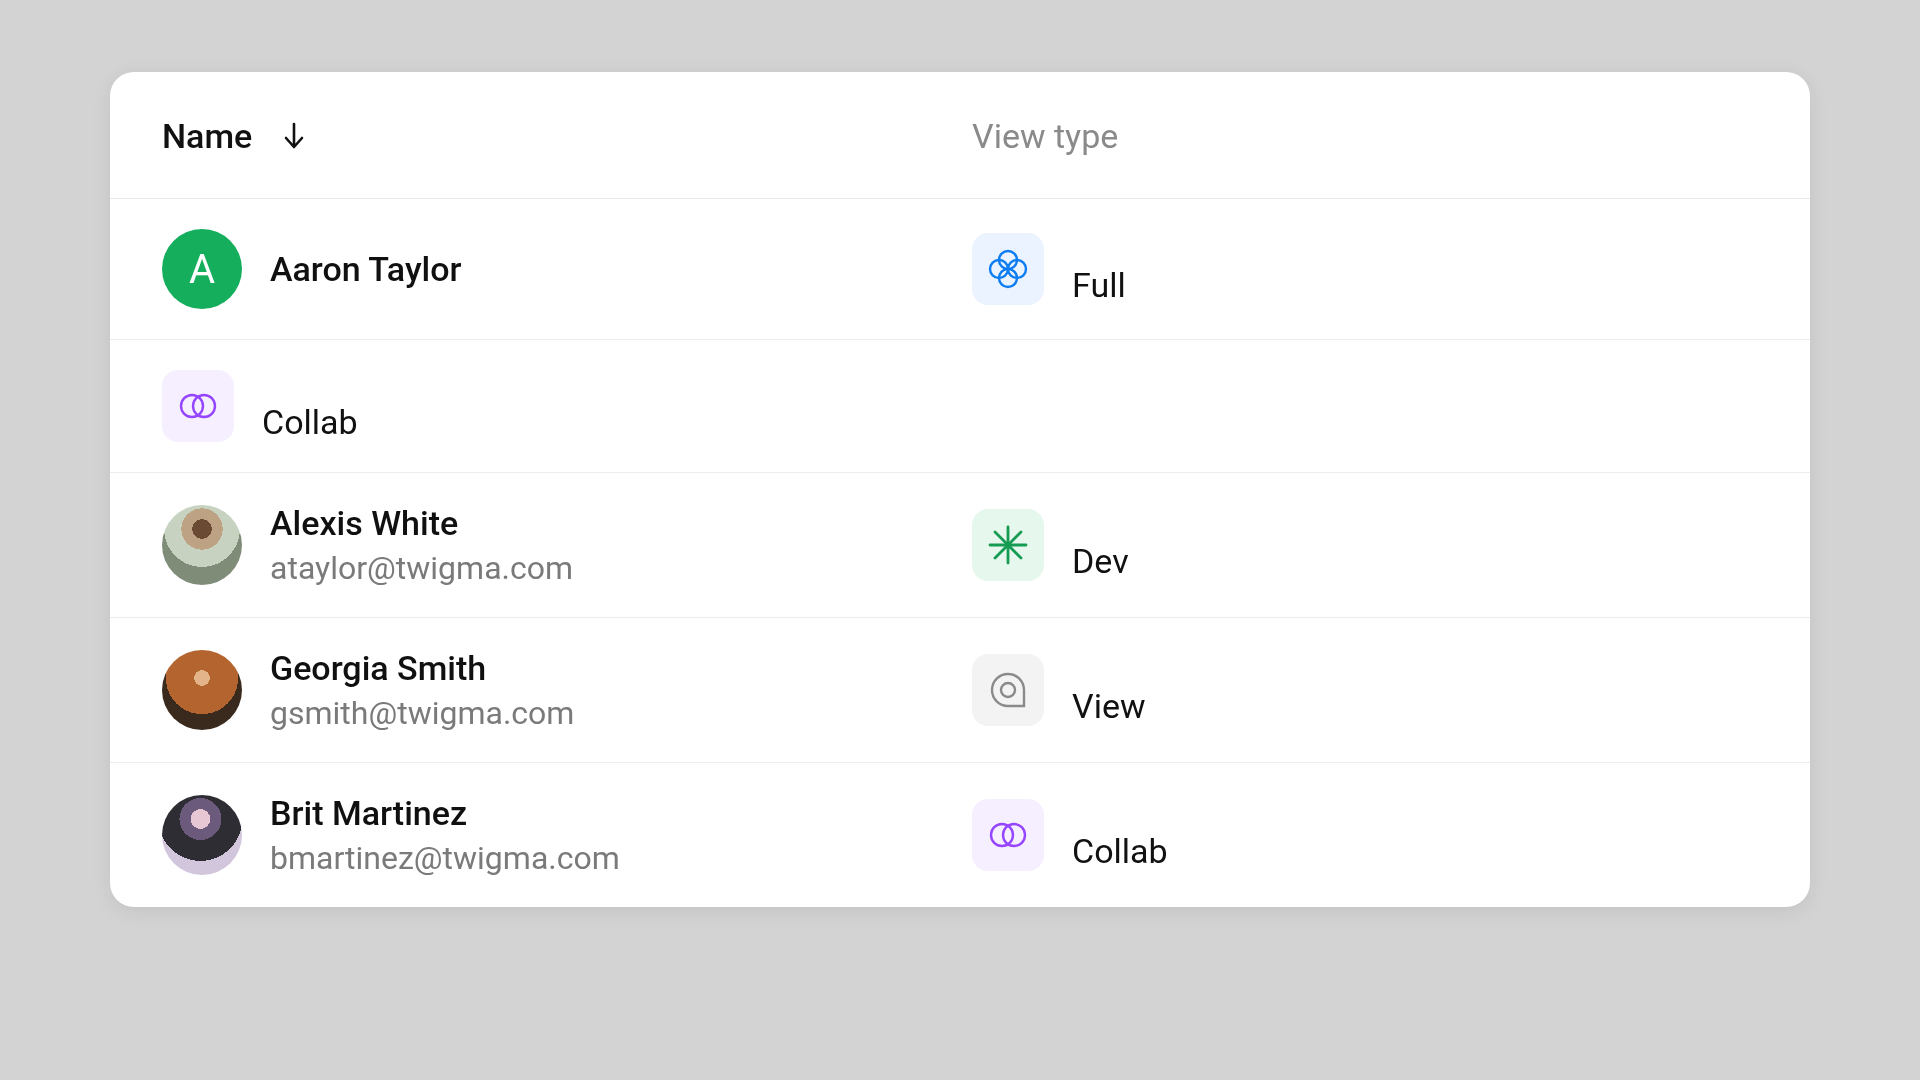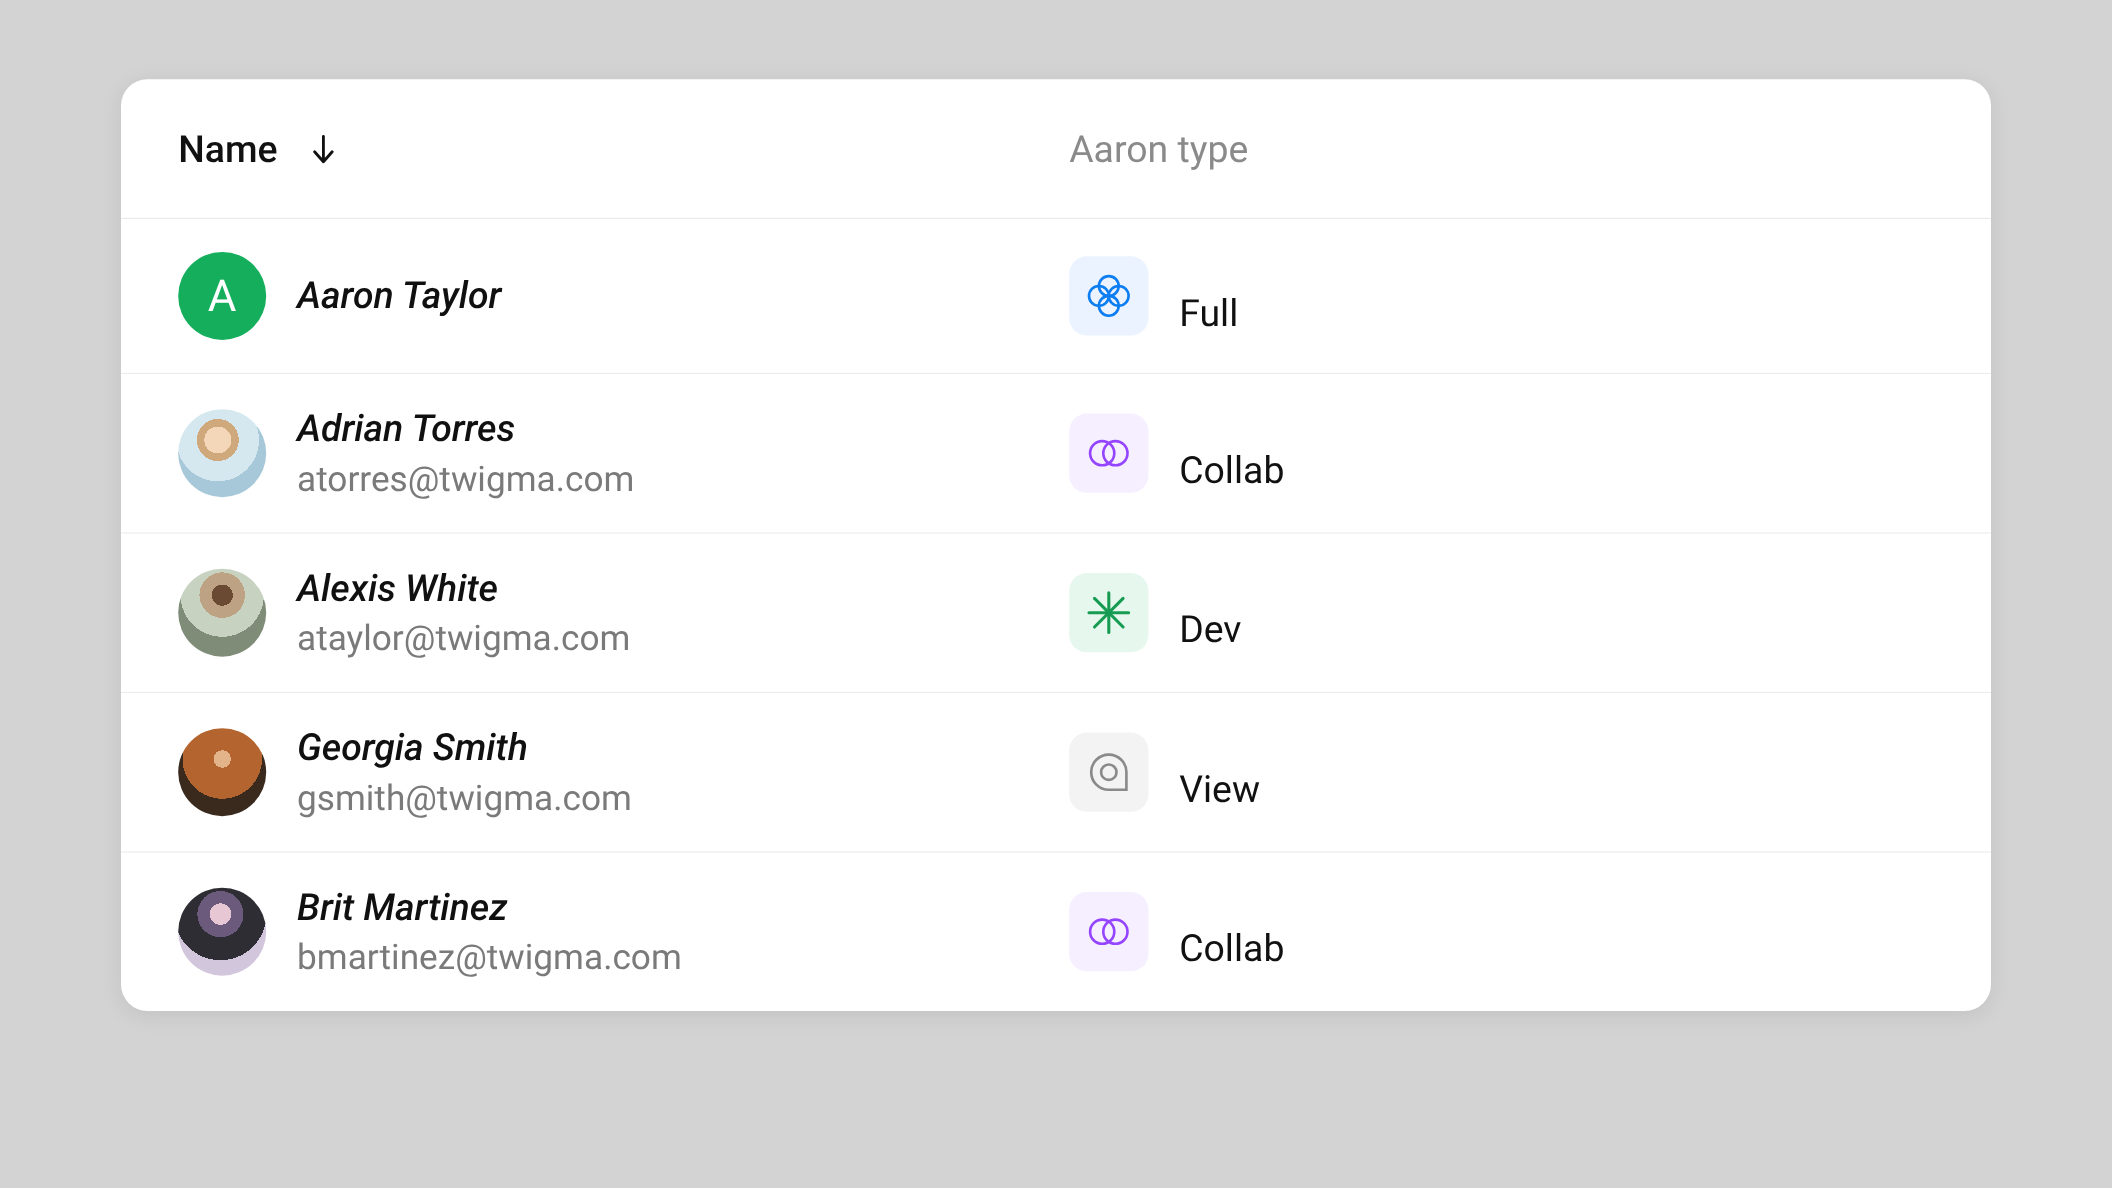--- a/index.html
+++ b/index.html
@@ -69,21 +69,21 @@
     color: #fff;
     font-weight: 400;
     overflow: hidden;
   }
   .avatar-initial-green { background: #14ae5c; }
   .avatar-photo-1 { background: radial-gradient(circle at 45% 35%, #f3d7b8 0 18%, #cfa97c 18% 28%, #d6e8ef 28% 55%, #a7c8d8 55% 100%); }
   .avatar-photo-2 { background: radial-gradient(circle at 50% 30%, #6b4a33 0 14%, #bda283 14% 30%, #c8d2c1 30% 55%, #7f8c78 55% 100%); }
   .avatar-photo-3 { background: radial-gradient(circle at 50% 35%, #e3b48a 0 12%, #b4652f 12% 55%, #3a2a1e 55% 100%); }
   .avatar-photo-4 { background: radial-gradient(circle at 48% 30%, #e8c7d5 0 14%, #6c5a7c 14% 30%, #2f2d34 30% 60%, #d2c6dc 60% 100%); }
   .user-text { display: flex; flex-direction: column; gap: 6px; }
-  .user-name { font-size: 34px; color: #101010; font-weight: 500; font-style: italic; }
+  .user-name { font-size: 34px; color: #101010; font-weight: 500; }
   .user-email { font-size: 32px; color: #7a7a7a; font-weight: 400; }
   .seat-cell { display: flex; align-items: flex-end; gap: 28px; }
   .seat-badge {
     width: 72px;
     height: 72px;
     border-radius: 16px;
     display: flex;
     align-items: center;
     justify-content: center;
     flex-shrink: 0;
@@ -103,21 +103,21 @@
   <div class="header">
     <div class="col-name">
       <span>Name</span>
       <span class="sort-arrow">
         <svg width="24" height="28" viewBox="0 0 24 28">
           <path d="M12 2 V24 M4 16 L12 25 L20 16" stroke="#111" stroke-width="2.6" fill="none" stroke-linecap="round" stroke-linejoin="round"></path>
         </svg>
       </span>
     </div>
     <div class="col-seat">
-      <span>Aaron type</span>
+      <span>View type</span>
     </div>
   </div>
 
   <div class="row">
     <div class="user-cell">
       <div class="avatar avatar-initial-green">
         <span>A</span>
       </div>
       <div class="user-text">
         <span class="user-name">Aaron Taylor</span>
@@ -132,27 +132,20 @@
             <circle cx="15" cy="24" r="9"></circle>
             <circle cx="33" cy="24" r="9"></circle>
           </g>
         </svg>
       </div>
       <span class="seat-label">Full</span>
     </div>
   </div>
 
   <div class="row">
-    <div class="user-cell">
-      <div class="avatar avatar-photo-1"></div>
-      <div class="user-text">
-        <span class="user-name">Adrian Torres</span>
-        <span class="user-email">atorres@twigma.com</span>
-      </div>
-    </div>
     <div class="seat-cell">
       <div class="seat-badge badge-collab">
         <svg width="48" height="48" viewBox="0 0 48 48">
           <g stroke="#9545ff" stroke-width="2.4" fill="none">
             <circle cx="18" cy="24" r="11"></circle>
             <circle cx="30" cy="24" r="11"></circle>
           </g>
         </svg>
       </div>
       <span class="seat-label">Collab</span>

